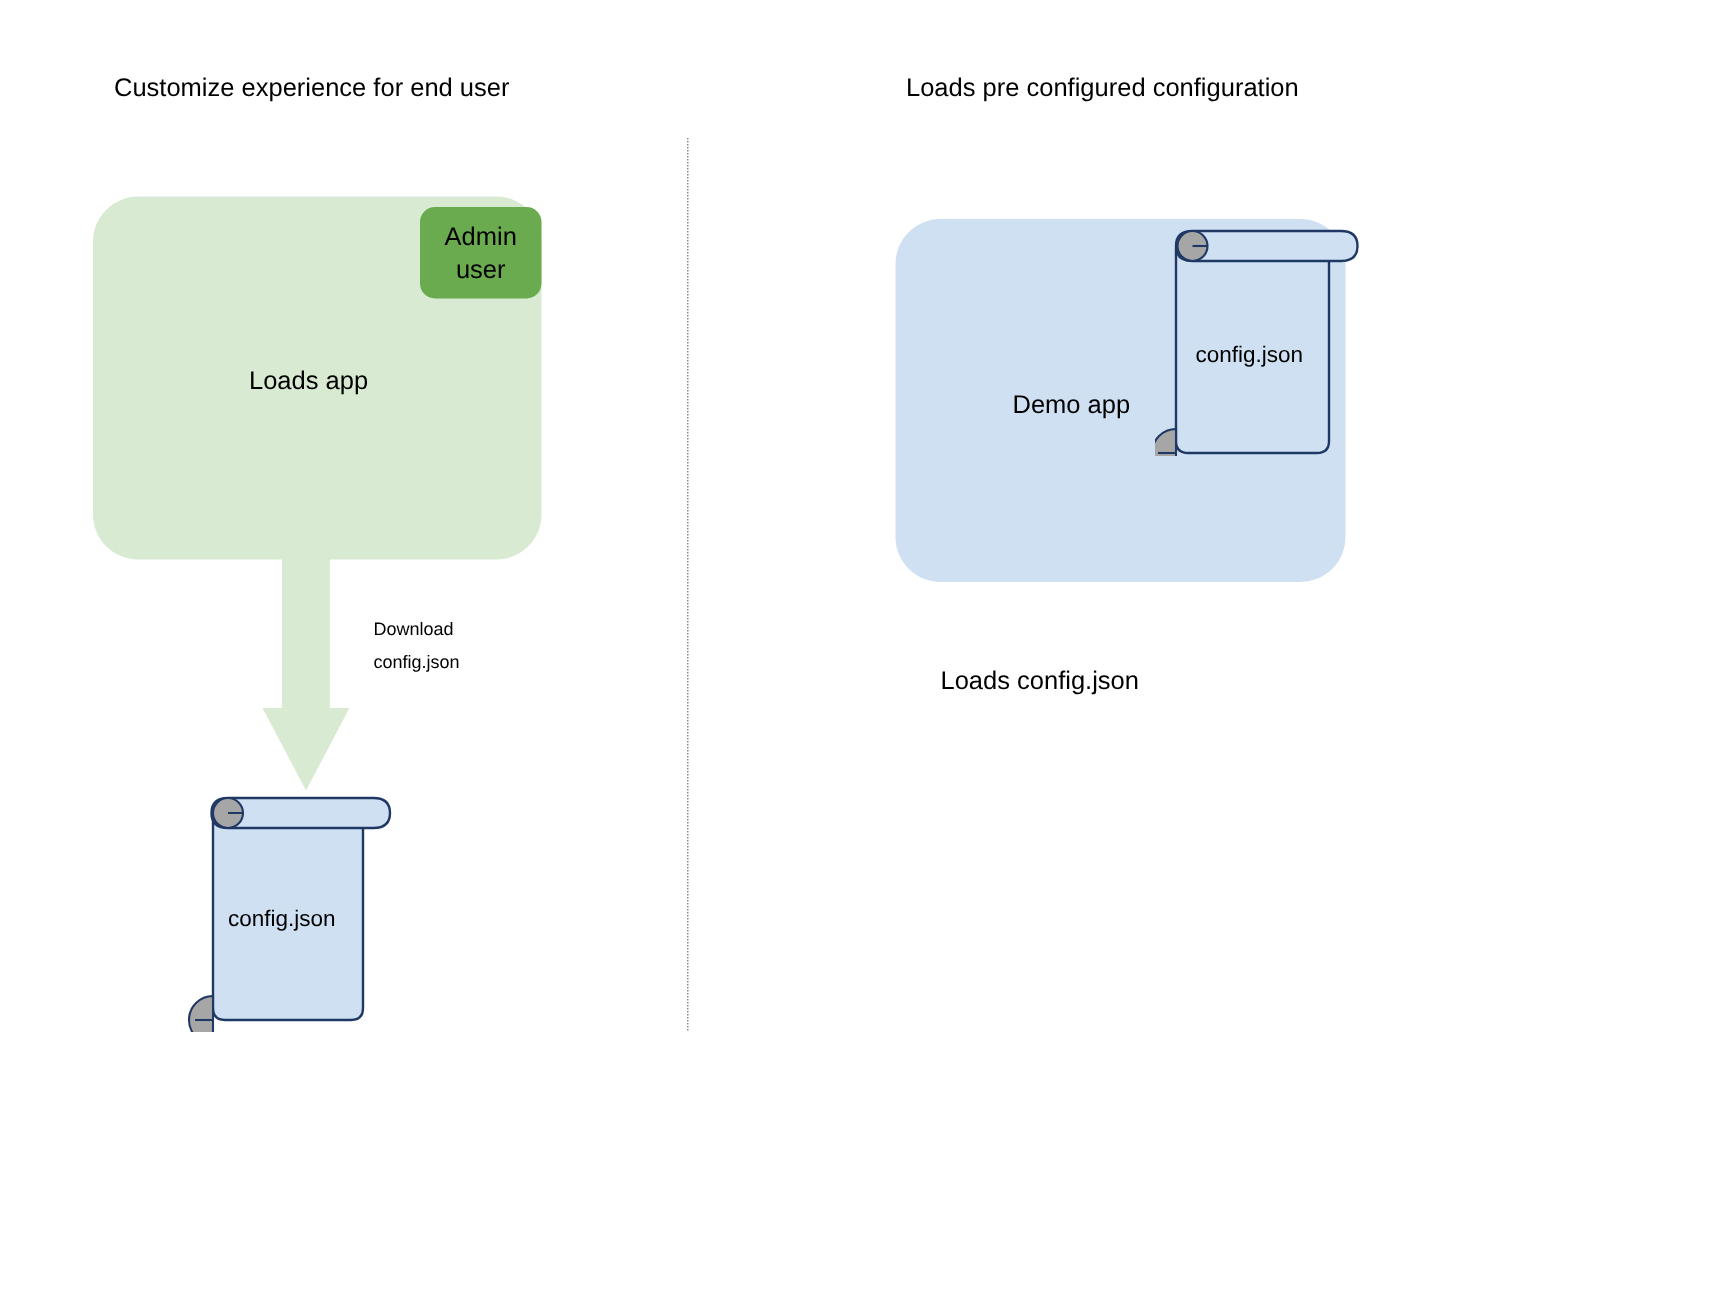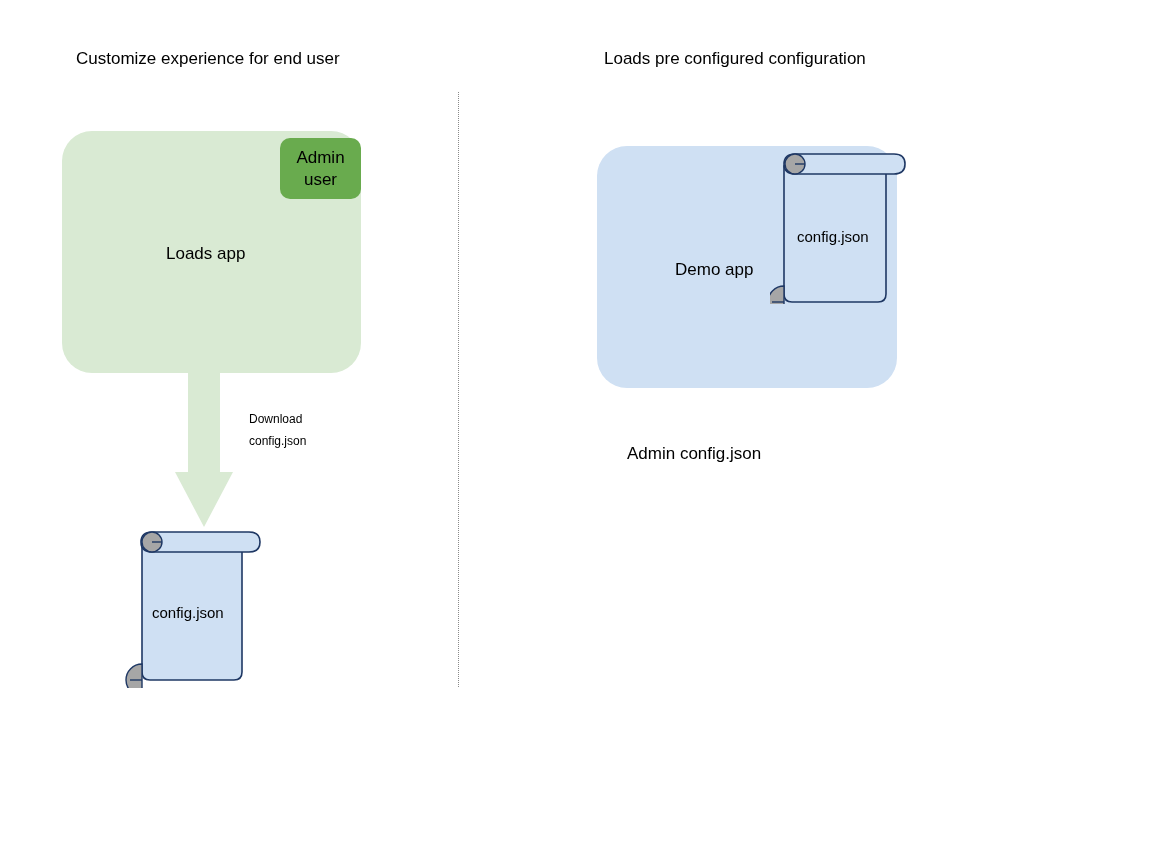--- a/index.html
+++ b/index.html
@@ -197,15 +197,15 @@
     <path d="M14,150 L2,150" stroke="#1f3864" stroke-width="1.4" fill="none"></path>
 
     <path d="M25,2 L124,2 Q135,2 135,12 Q135,22 124,22 L25,22 Q14,22 14,12 Q14,2 25,2 Z" fill="#cfe0f3" stroke="#1f3864" stroke-width="1.6"></path>
 
     <circle cx="25" cy="12" r="10" fill="#a6a6a6" stroke="#1f3864" stroke-width="1.4"></circle>
     <path d="M25,12 L35,12" stroke="#1f3864" stroke-width="1.4" fill="none"></path>
   </svg>
 
   <div class="scroll-label" id="config-label-right">config.json</div>
 
-  <div class="caption" id="loads-caption">Admin config.json</div>
+  <div class="caption" id="loads-caption">Loads config.json</div>
 
 </div>
 
 </body></html>

